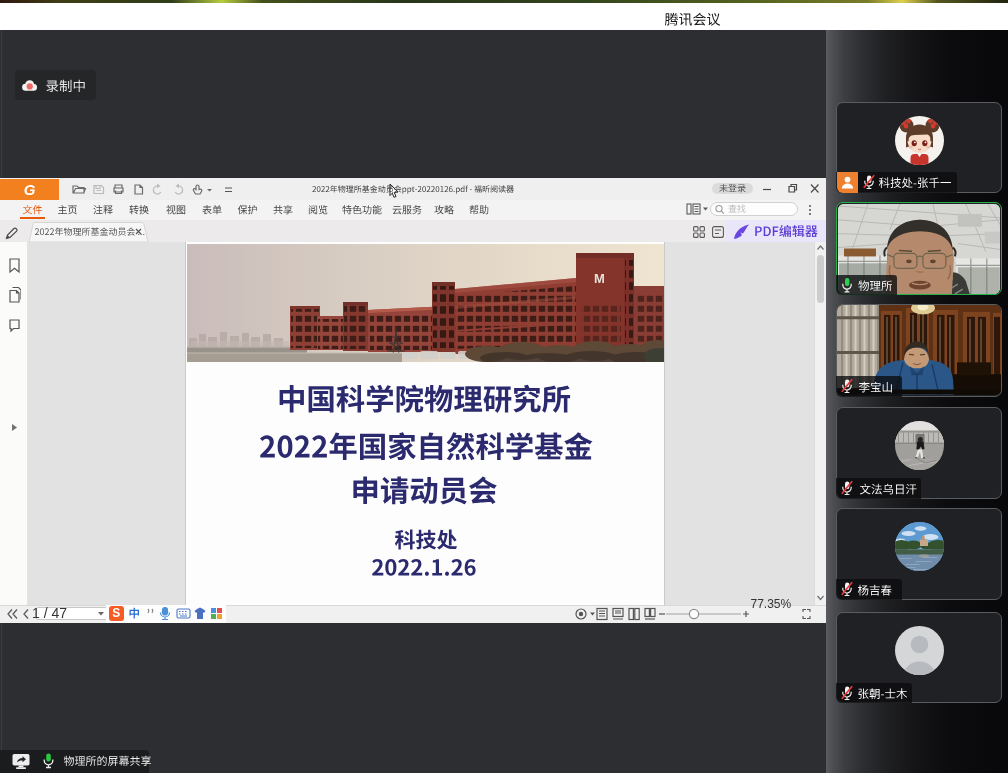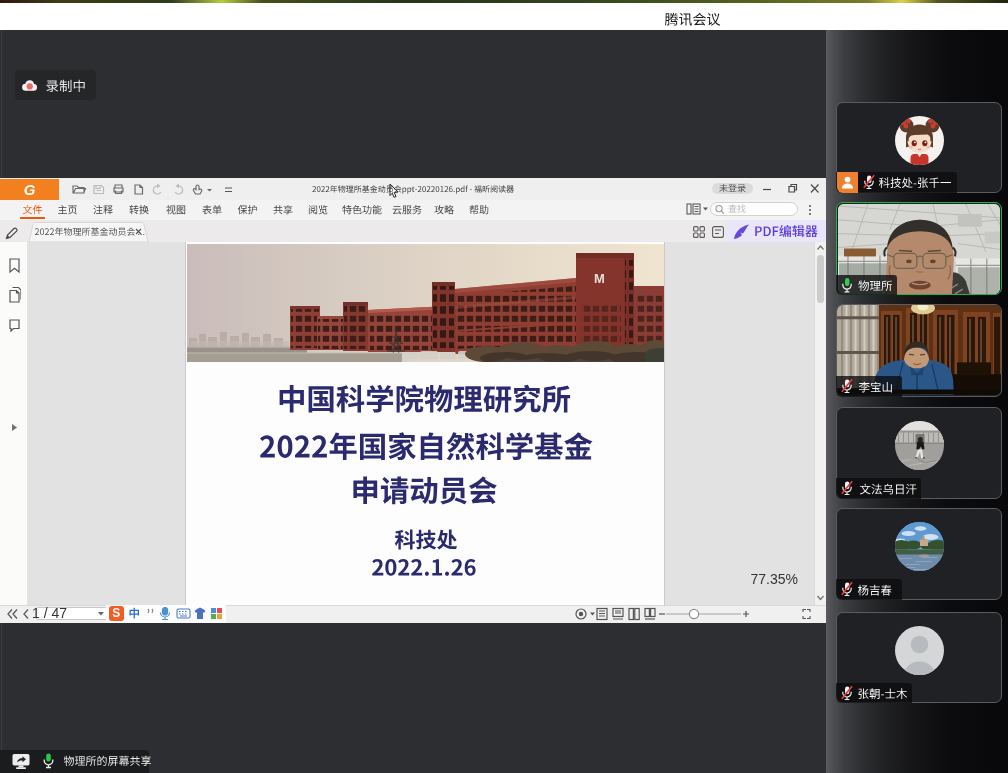--- a/index.html
+++ b/index.html
@@ -261,21 +261,21 @@
 <rect x="71" y="1.5" width="4.4" height="8"></rect>
       <rect x="76.6" y="1.5" width="4.4" height="8"></rect>
       <path d="M71 12 h10"></path>
 <path d="M85 7 h6"></path>
 <path d="M92 7 h75" stroke="#a3a2a2"></path>
 <circle cx="120" cy="7" r="4.6" fill="#fdfdfd" stroke="#8f8f8f"></circle>
 <path d="M169 7 h6 M172 4 v6"></path>
 <path d="M229 5 v-2.5 h3 M236 5 v-2.5 h-3 M229 9 v2.5 h3 M236 9 v2.5 h-3" stroke-width="1.1"></path>
 </g>
   </svg>
-<div class="abs" style="left:750.5px;top:573px;font-size:14px;color:#333;line-height:12px">77.35%</div>
+<div class="abs" style="left:750.5px;top:598px;font-size:12px;color:#333;line-height:12px">77.35%</div>
 <div class="abs" style="left:0;top:750px;width:148.5px;height:23px;background:#1b1c1e;border-radius:0 4px 0 0"></div>
 <svg class="abs" style="left:12px;top:753.5px" width="18" height="16" viewBox="0 0 18 16">
 <rect x="0.5" y="0" width="17" height="11.5" rx="1.8" fill="#ededee"></rect>
 <path d="M5 8.5 C5.5 5.5 7.5 4 10.5 4 L10.5 2.2 L14 5.2 L10.5 8.2 L10.5 6.4 C8 6.4 6.3 7 5 8.5 z" fill="#26272a"></path>
 <rect x="6.5" y="11.5" width="5" height="1.8" fill="#ededee"></rect>
     <rect x="4" y="13.3" width="10" height="1.7" rx="0.8" fill="#ededee"></rect>
   </svg>
 <svg class="abs" style="left:43px;top:753px" width="11" height="16" viewBox="0 0 11 16">
 <rect x="3.2" y="0.5" width="4.6" height="8" rx="2.3" fill="#27c93f"></rect>
 <path d="M1.2 6.5 v1 a4.3 4.3 0 0 0 8.6 0 v-1 M5.5 12.3 v2 M3 14.5 h5" fill="none" stroke="#eee" stroke-width="1.3"></path>

